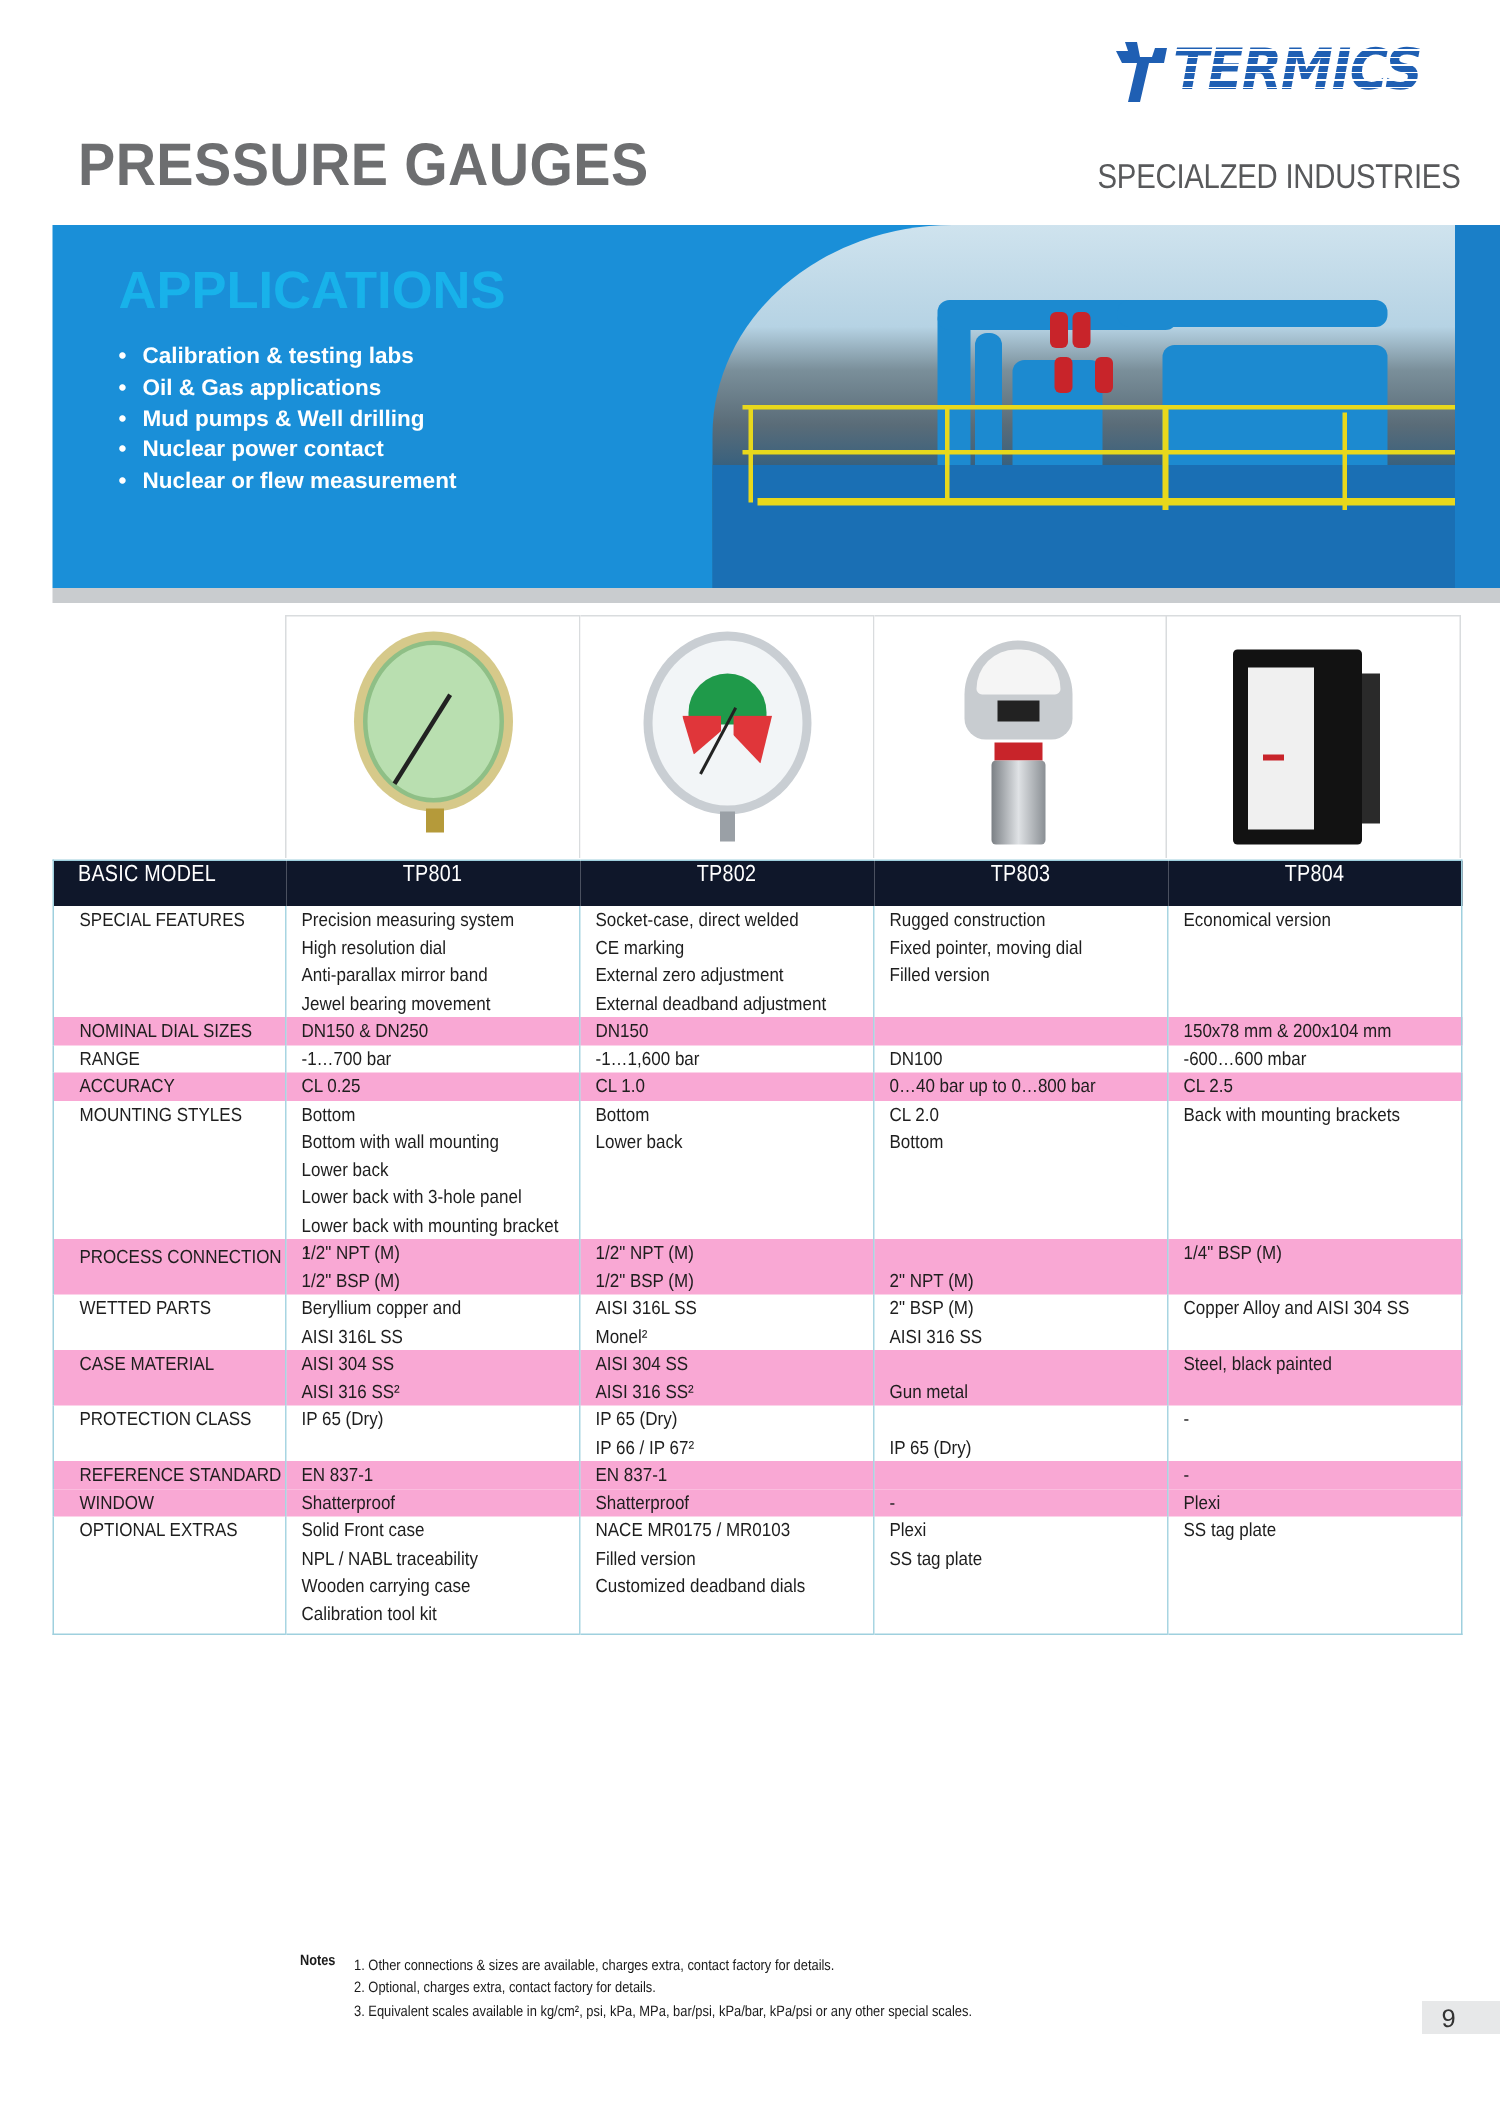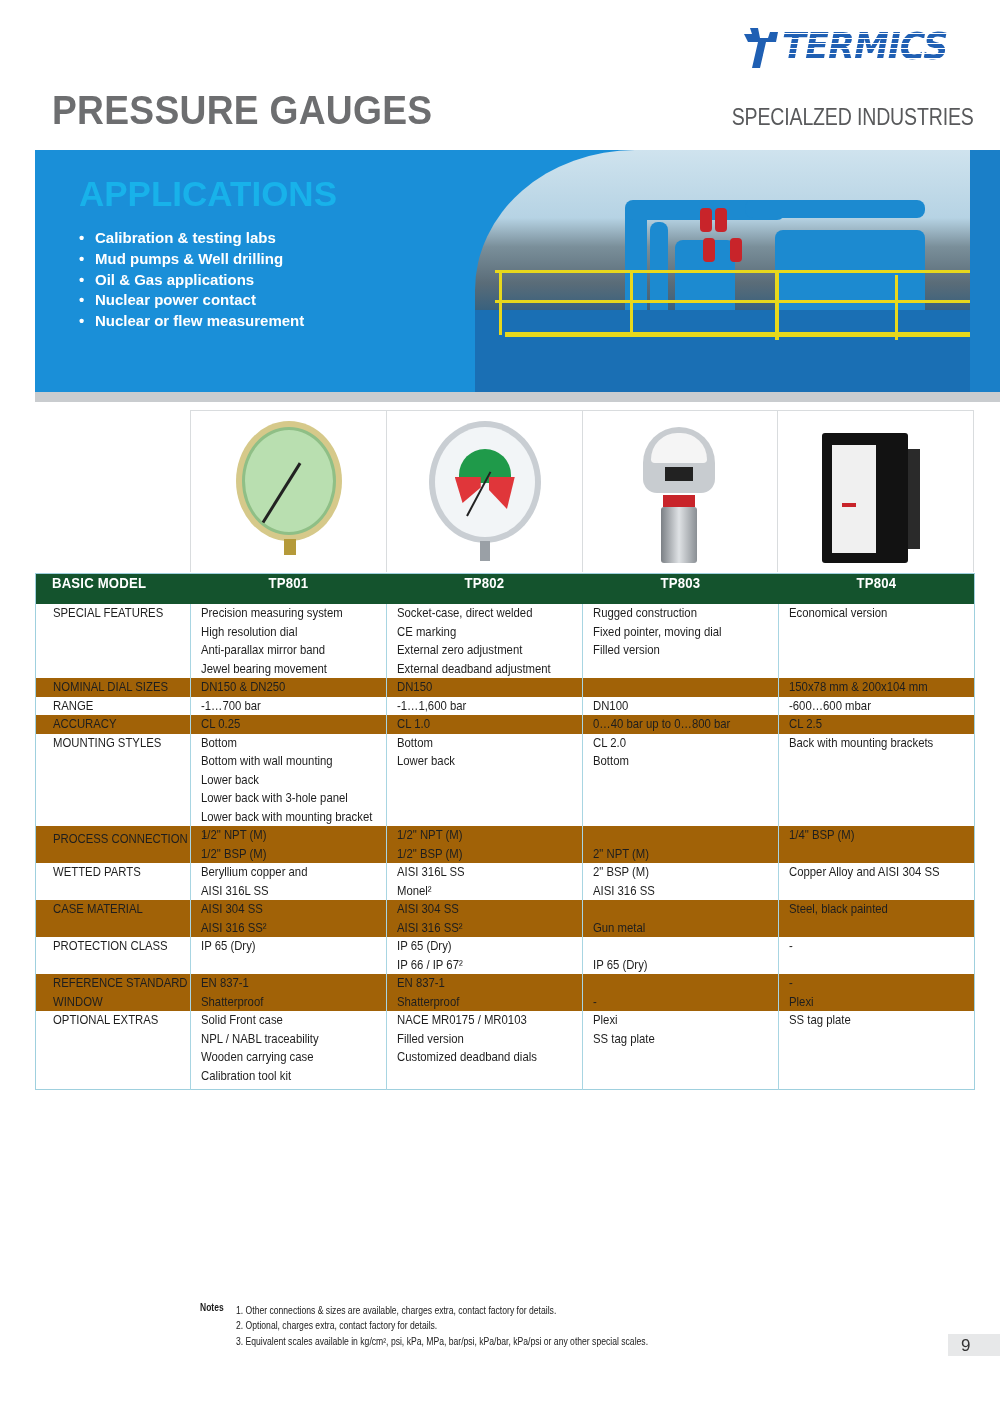--- a/index.html
+++ b/index.html
@@ -85,36 +85,36 @@
 
     
     .spec-table {
       position: absolute; left: 35px; top: 573px; width: 940px;
       border-collapse: collapse; table-layout: fixed;
       border: 1.5px solid #9fd0de;
     }
     .spec-table col.c0 { width: 155px; }
     .spec-table col.cx { width: 196px; }
     .spec-table th {
-      background: #14532d; color: #ffffff; font-weight: bold;
+      background: #0f172a; color: #ffffff; font-weight: normal;
       font-size: 15.5px; height: 22px; padding: 0 0 12px 0; text-align: center;
       letter-spacing: 0.2px; font-family: "Liberation Sans", sans-serif;
       transform-origin: center;
     }
     .spec-table th .hd { display: inline-block; transform: scaleX(0.85); }
     .spec-table th.label-h { text-align: left; padding-left: 16px; }
     .spec-table th.label-h .hd { transform-origin: left; }
     .spec-table td {
       vertical-align: top; font-size: 12.6px; line-height: 18.5px;
       padding: 0 0 0 10px; white-space: nowrap; color: #1e1e1e;
       border-left: 1px solid #a8d5e2;
     }
     .spec-table td.lbl { padding-left: 17px; border-left: none; }
     .spec-table td .ln { display: block; transform: scaleX(0.9); transform-origin: left; }
-    .spec-table tr.shade td { background: #a16207; }
+    .spec-table tr.shade td { background: #f9a8d4; }
     .spec-table tr.last td { padding-bottom: 4px; }
     sup { font-size: 7px; vertical-align: 6px; }
 
     
     .notes { position: absolute; left: 200px; top: 1302px; font-size: 10px; }
     .notes-label { position: absolute; left: 0; top: 0; font-weight: bold; font-size: 10px; transform: scaleX(0.85); transform-origin: left; }
     .notes-list { position: absolute; left: 36px; top: 1px; list-style: none; white-space: nowrap; }
     .notes-list li { font-size: 10px; line-height: 15.3px; transform: scaleX(0.86); transform-origin: left; }
 
     .page-number {
@@ -132,22 +132,22 @@
   </svg>
   <span class="logo-text">TERMICS</span>
 </div>
 <div class="page-title">PRESSURE GAUGES</div>
 <div class="page-subtitle">SPECIALZED INDUSTRIES</div>
 
 <div class="banner">
   <div class="banner-title">APPLICATIONS</div>
   <ul class="banner-list">
     <li><span class="bullet">•</span><span>Calibration &amp; testing labs</span></li>
+    <li><span class="bullet">•</span><span>Oil &amp; Gas applications</span></li>
     <li><span class="bullet">•</span><span>Mud pumps &amp; Well drilling</span></li>
-    <li><span class="bullet">•</span><span>Oil &amp; Gas applications</span></li>
     <li><span class="bullet">•</span><span>Nuclear power contact</span></li>
     <li><span class="bullet">•</span><span>Nuclear or flew measurement</span></li>
   </ul>
   <div class="banner-photo">
     <div class="photo-pipe" style="left:150px;top:55px;width:22px;height:120px;"></div>
     <div class="photo-pipe" style="left:150px;top:50px;width:160px;height:20px;"></div>
     <div class="photo-pipe" style="left:270px;top:50px;width:180px;height:18px;"></div>
     <div class="photo-pipe" style="left:175px;top:72px;width:18px;height:110px;"></div>
     <div class="photo-pipe" style="left:200px;top:90px;width:60px;height:100px;"></div>
     <div class="photo-pipe" style="left:300px;top:80px;width:150px;height:90px;"></div>

